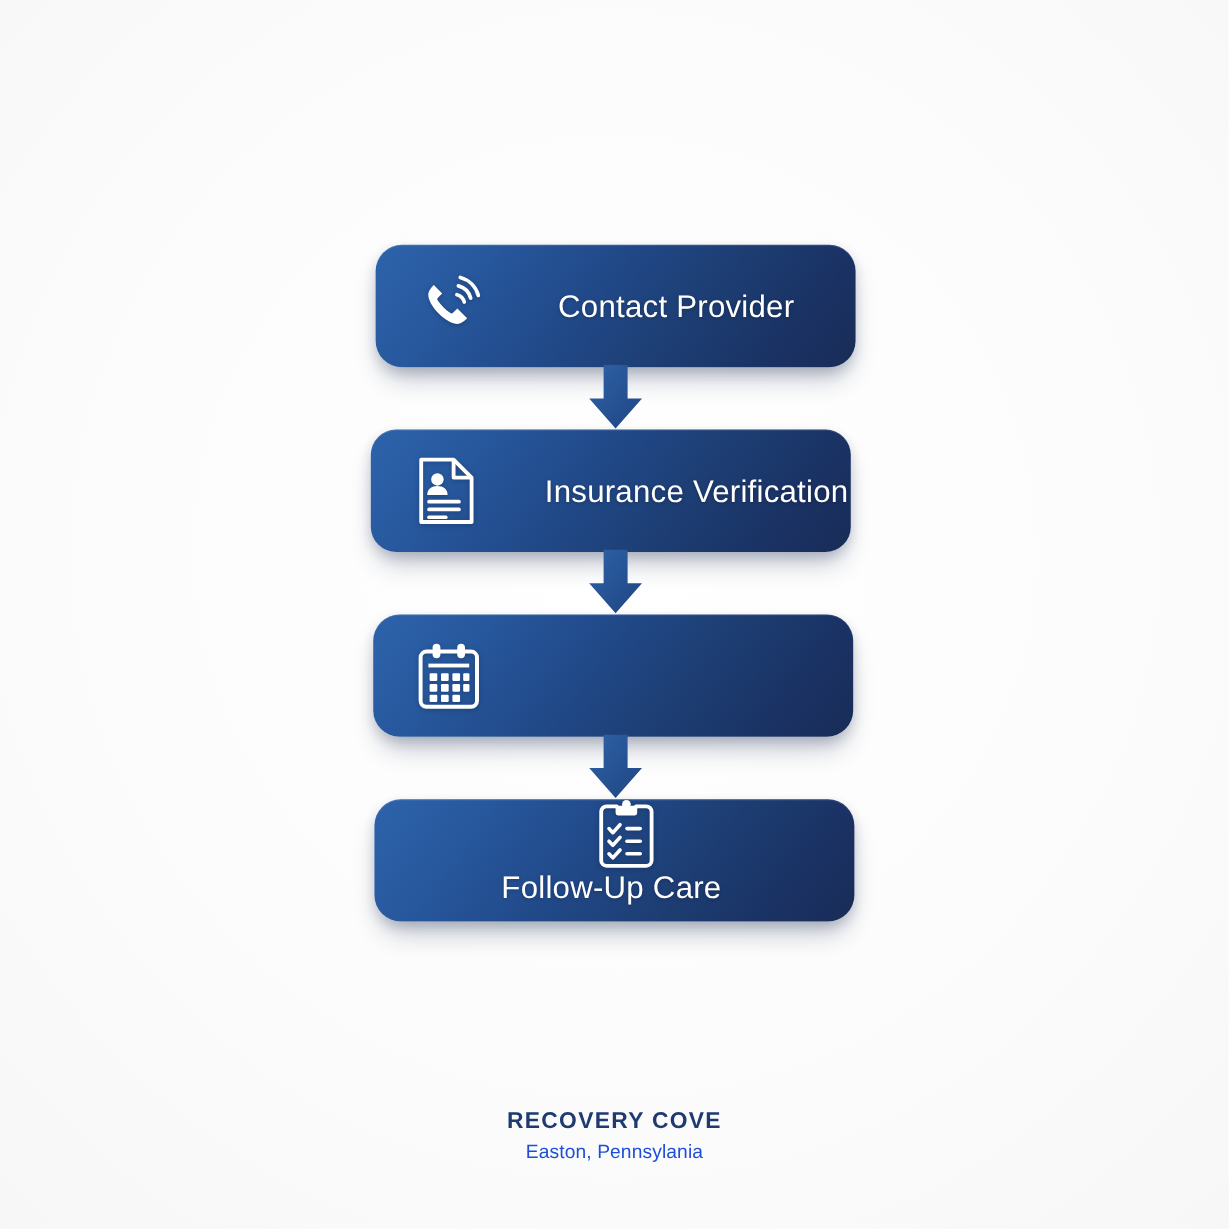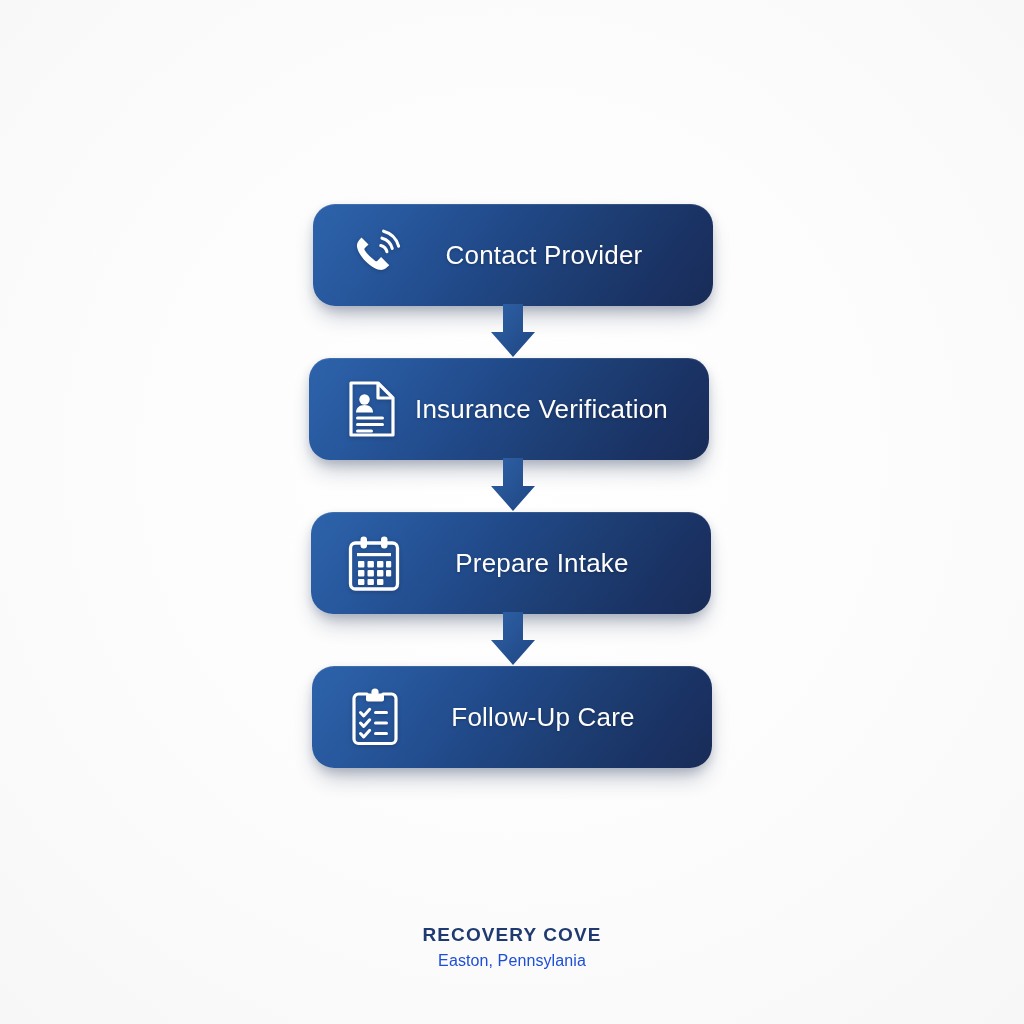--- a/index.html
+++ b/index.html
@@ -48,21 +48,21 @@
       0 4px 10px rgba(20, 38, 74, 0.16),
       inset 0 1px 0 rgba(255,255,255,0.10);
     display: flex;
     align-items: center;
     box-sizing: border-box;
   }
 
   .step-1 { left: 313px; top: 204px; }
   .step-2 { left: 309px; top: 358px; border-radius: 21px; }
   .step-3 { left: 311px; top: 512px; }
-  .step-4 { left: 312px; top: 666px; }
+  .step-4 { left: 312px; top: 666px; flex-direction: column; }
 
   .step-icon {
     width: 86px;
     min-width: 86px;
     margin-left: 20px;
     display: flex;
     align-items: center;
     justify-content: center;
   }
   .step-icon svg {
@@ -73,20 +73,21 @@
   .step-label {
     flex: 1;
     text-align: center;
     color: #ffffff;
     font-size: 26px;
     font-weight: 400;
     letter-spacing: 0.2px;
     padding-right: 44px;
     text-shadow: 0 1px 3px rgba(0,0,0,0.25);
     white-space: nowrap;
+    margin-left: 39px;
   }
 
   
   .connector {
     position: absolute;
     width: 48px;
     height: 54px;
     left: 489px;
   }
   .conn-1 { top: 304px; }
@@ -191,21 +192,20 @@
           <rect x="11" y="35" width="6.4" height="6.4" rx="1"></rect>
           <rect x="20.5" y="35" width="6.4" height="6.4" rx="1"></rect>
           <rect x="30" y="35" width="6.4" height="6.4" rx="1"></rect>
           <rect x="39" y="35" width="5.2" height="6.4" rx="1"></rect>
           <rect x="11" y="44" width="6.4" height="6.0" rx="1"></rect>
           <rect x="20.5" y="44" width="6.4" height="6.0" rx="1"></rect>
           <rect x="30" y="44" width="6.4" height="6.0" rx="1"></rect>
         </g>
       </svg>
     </div>
-    <div class="step-label">Prepare Intake</div>
   </div>
 
   <div class="connector conn-3">
     <svg width="48" height="54" viewBox="0 0 48 54">
       <defs>
         <linearGradient id="ag3" x1="0" y1="0" x2="1" y2="1">
           <stop offset="0%" stop-color="#2e62a6"></stop>
           <stop offset="100%" stop-color="#1f4583"></stop>
         </linearGradient>
       </defs>

